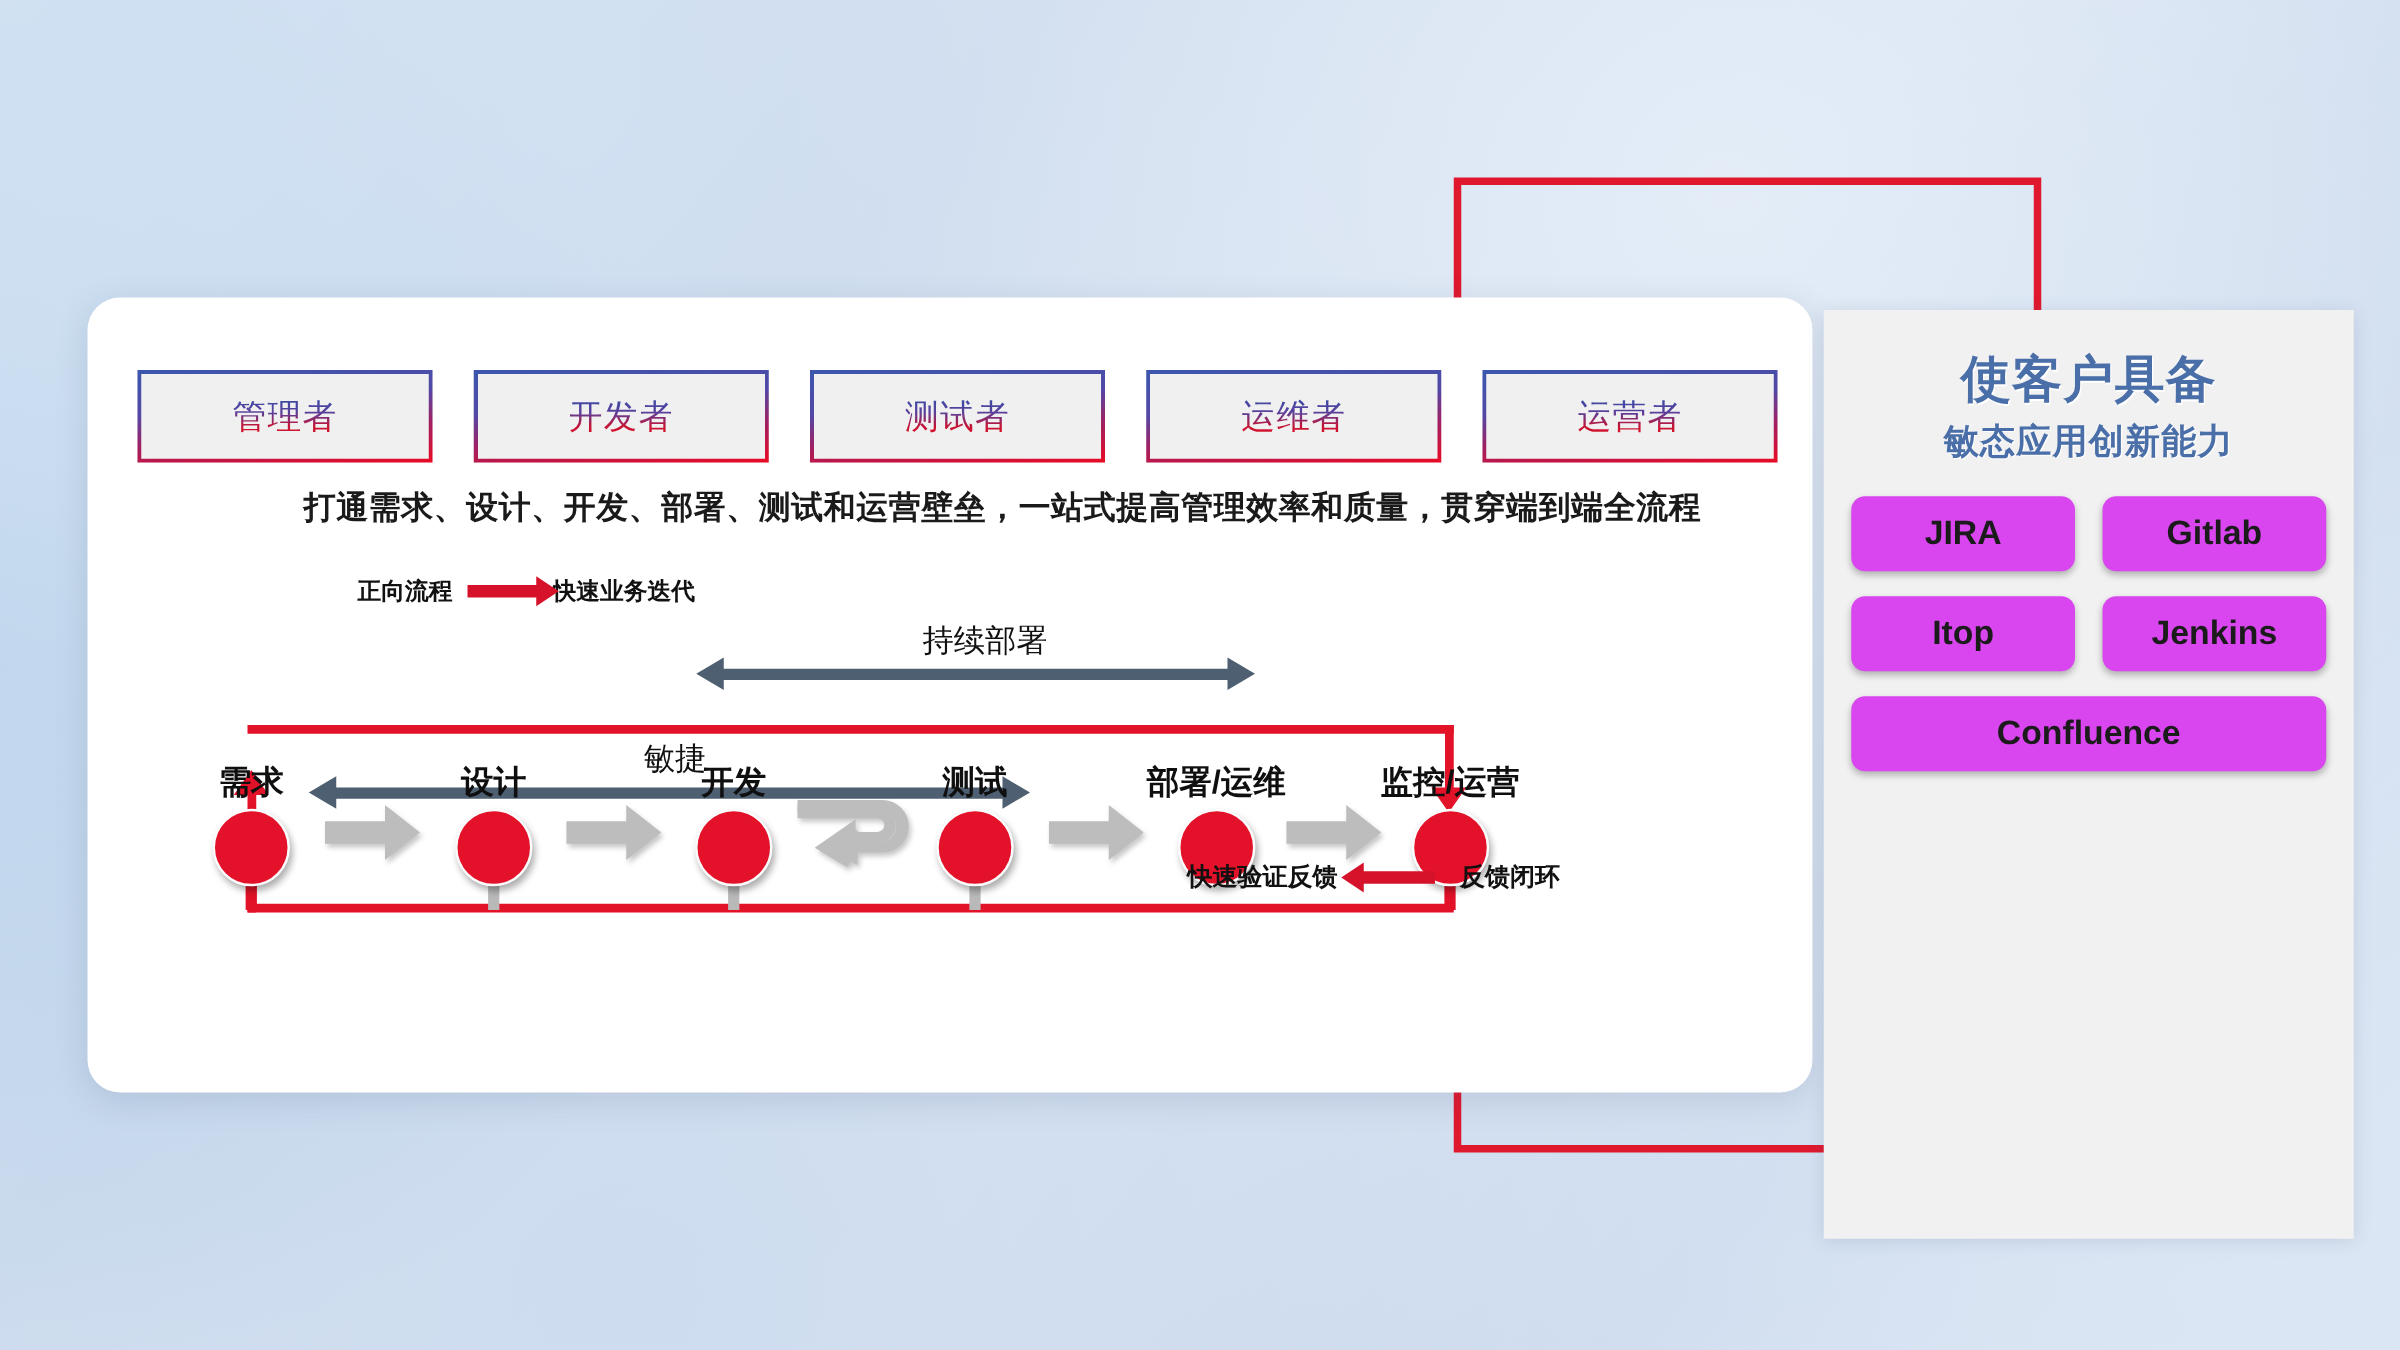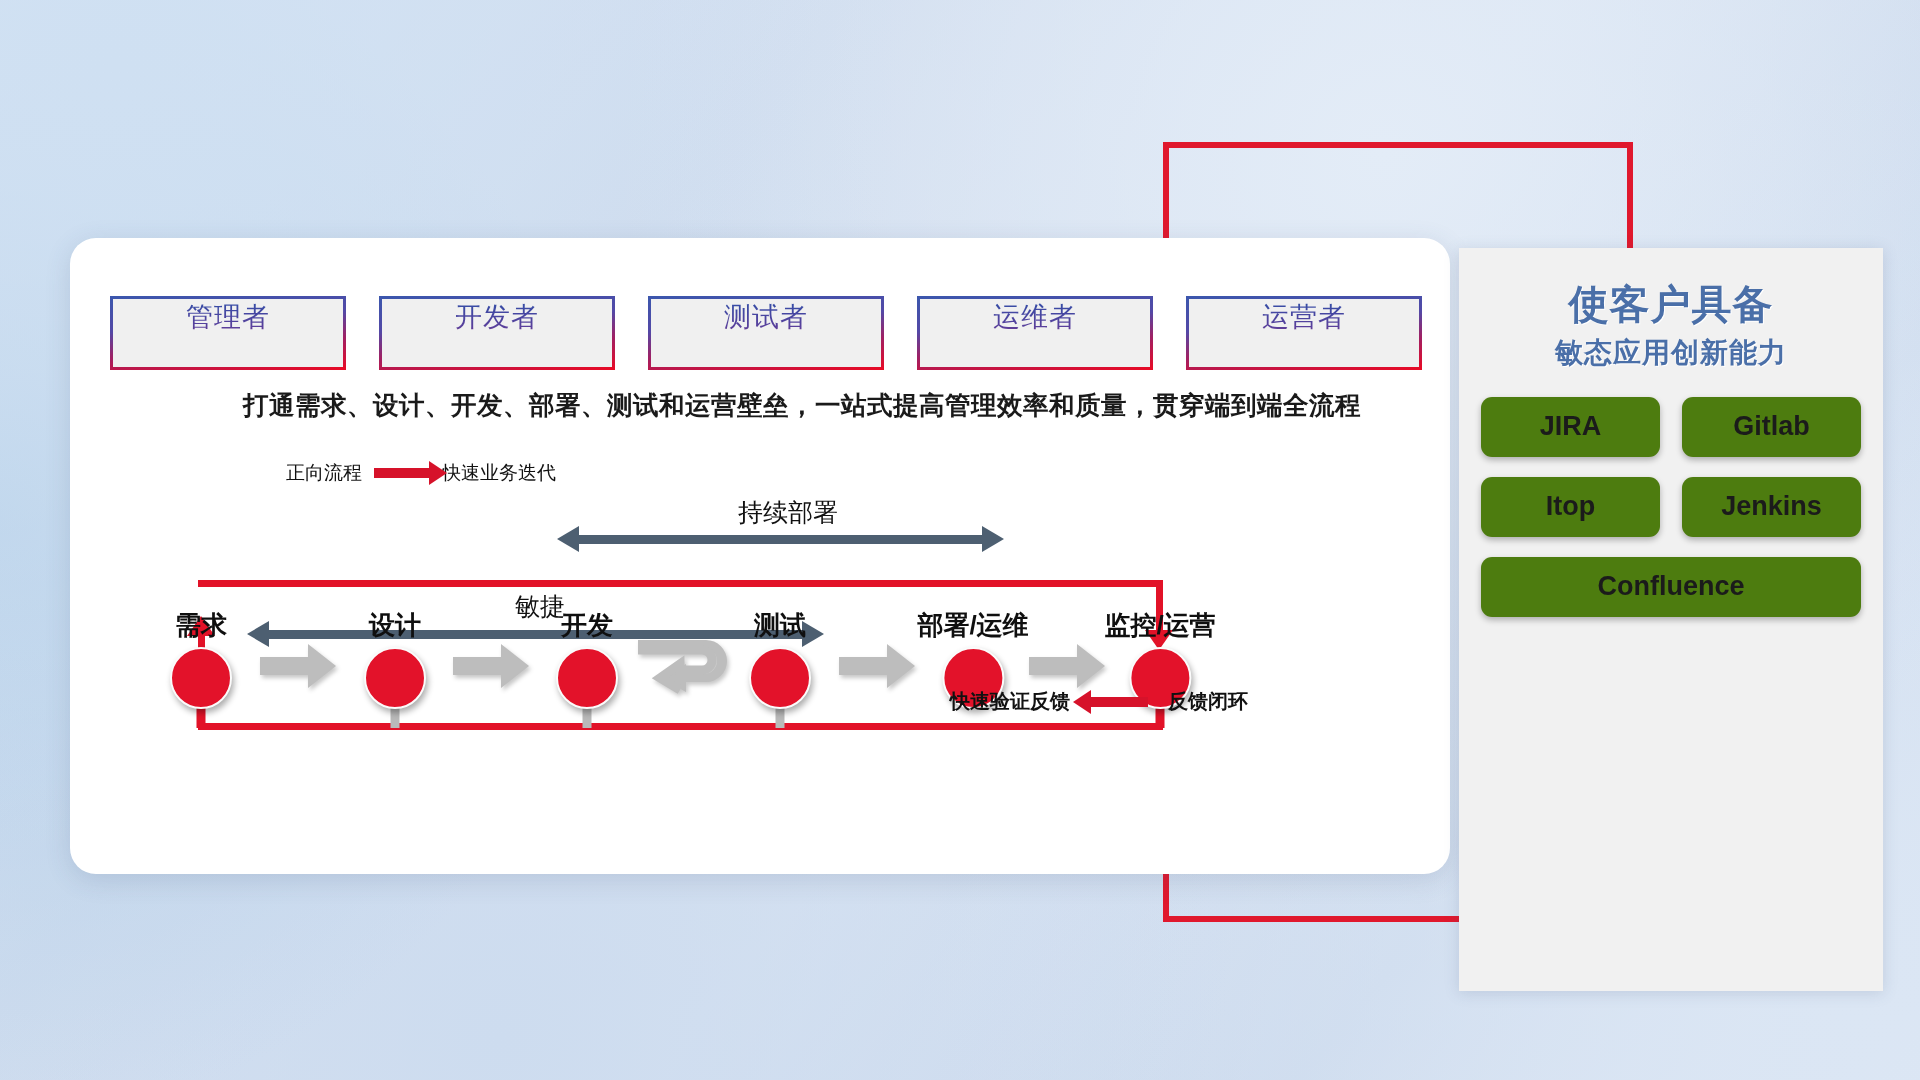--- a/index.html
+++ b/index.html
@@ -29,21 +29,21 @@
     position:absolute;left:70px;top:238px;width:1380px;height:636px;
     background:#ffffff;border-radius:26px;
     box-shadow:0 6px 26px rgba(60,80,120,.16);
   }
 
   
   .roles{position:absolute;left:40px;top:58px;display:flex;gap:33px;}
   .role-box{
     width:230px;height:68px;
     background:#f0f0f0;
-    display:flex;justify-content:center;
+    display:flex;align-items:center;justify-content:center;
     position:relative;
     border:3px solid transparent;
     background-image:linear-gradient(#f0f0f0,#f0f0f0),
                      linear-gradient(175deg,#3b57ad 0%,#5348a6 38%,#a11f62 66%,#ea0a24 100%);
     background-origin:border-box;background-clip:content-box,border-box;
   }
   .role-label{
     font-size:27px;font-weight:400;letter-spacing:1px;
     background:linear-gradient(180deg,#2f4fa8 0%,#5b3f9b 42%,#c41436 72%,#e8101f 100%);
     -webkit-background-clip:text;background-clip:text;color:transparent;
@@ -54,21 +54,21 @@
   .desc{
     position:absolute;left:0;top:150px;width:100%;text-align:center;
     font-size:25.5px;font-weight:700;color:#1a1a1a;letter-spacing:.5px;
     font-family:"Liberation Sans","DejaVu Sans",sans-serif;
     margin-left:42px;
   }
 
   
   .legend-fwd{
     position:absolute;left:216px;top:222px;display:flex;align-items:center;gap:12px;
-    font-size:19px;font-weight:400;color:#111;
+    font-size:19px;font-weight:700;color:#111;
   }
   .arrow-red-r{
     width:56px;height:10px;background:#d6122a;position:relative;
   }
   .arrow-red-r:after{
     content:"";position:absolute;right:-17px;top:-7px;
     border-left:18px solid #d6122a;border-top:12px solid transparent;border-bottom:12px solid transparent;
   }
 
   
@@ -152,21 +152,21 @@
     text-align:center;color:#4a6fa8;font-weight:700;
     font-size:40px;line-height:1.42;margin-top:28px;letter-spacing:1px;
     text-shadow:1px 1px 0 rgba(255,255,255,.95);
   }
   .panel-title .l2{font-size:28px;display:block;}
   .tools{
     display:flex;flex-wrap:wrap;gap:20px 22px;justify-content:center;
     padding:24px 22px 0 22px;
   }
   .tool{
-    width:179px;height:60px;background:#4d7c0f;border-radius:11px;
+    width:179px;height:60px;background:#d946ef;border-radius:11px;
     display:flex;align-items:center;justify-content:center;
     font-size:27px;font-weight:700;color:#1b1b1b;
     box-shadow:0 3px 6px rgba(0,0,0,.28);
   }
   .tool.wide{width:380px;}
 </style>
 </head>
 <body>
 
 <div class="stage">

